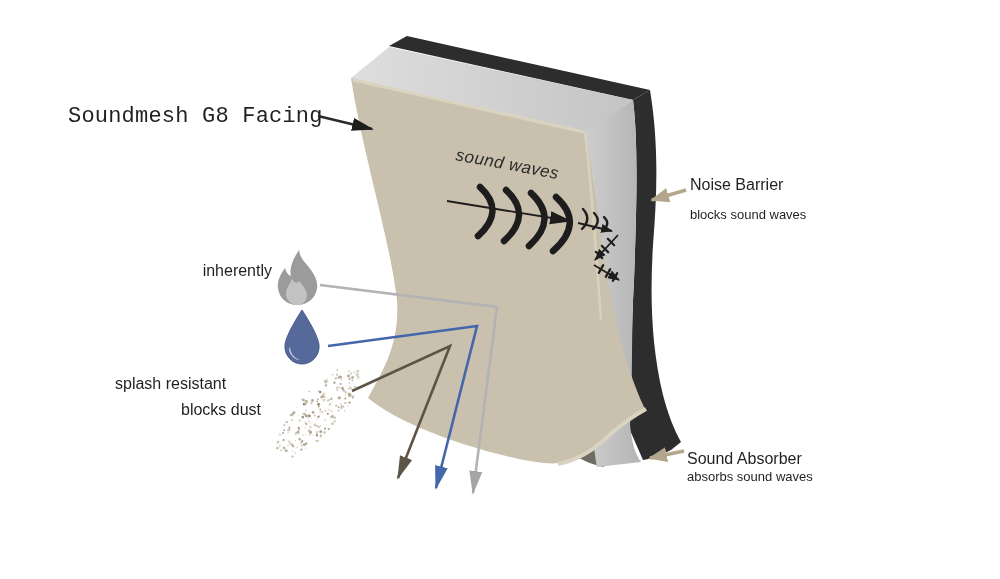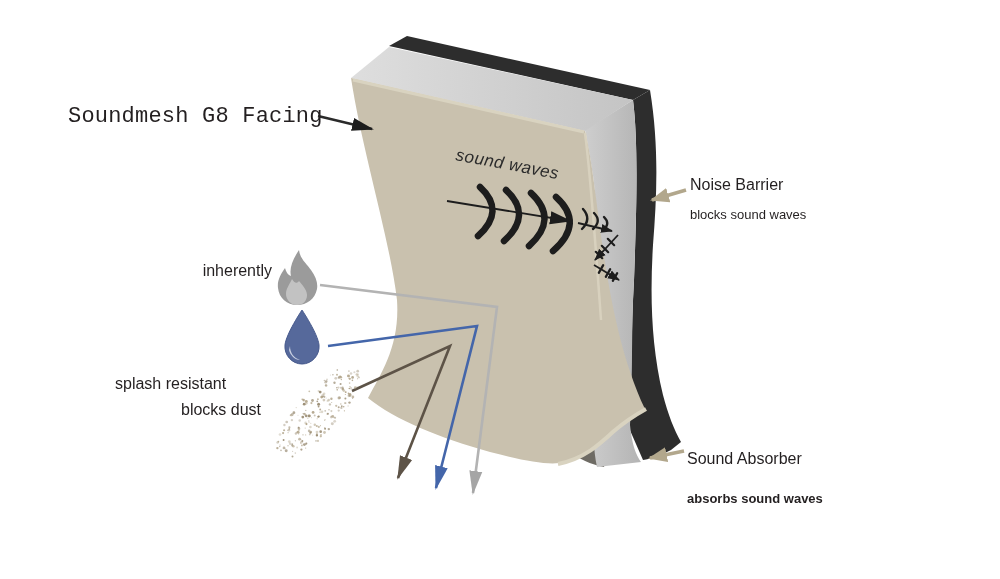--- a/index.html
+++ b/index.html
@@ -364,14 +364,14 @@
   <div class="label feature right" style="left:142px;top:261px;width:130px;">
     <div>inherently</div>
   </div>
   <div class="label feature" style="left:115px;top:338px;margin-top:36px;">splash resistant</div>
   <div class="label feature" style="left:181px;top:400px;">blocks dust</div>
 
   <div class="label h2" style="left:690px;top:176px;">Noise Barrier</div>
   <div class="label small" style="left:690px;top:207px;">blocks sound waves</div>
 
   <div class="label h2" style="left:687px;top:438px;margin-top:12px;">Sound Absorber</div>
-  <div class="label small" style="left:687px;top:491px;font-weight:bold;">absorbs sound waves</div>
+  <div class="label small" style="left:687px;top:469px;">absorbs sound waves</div>
 </div>
 
 </body></html>

